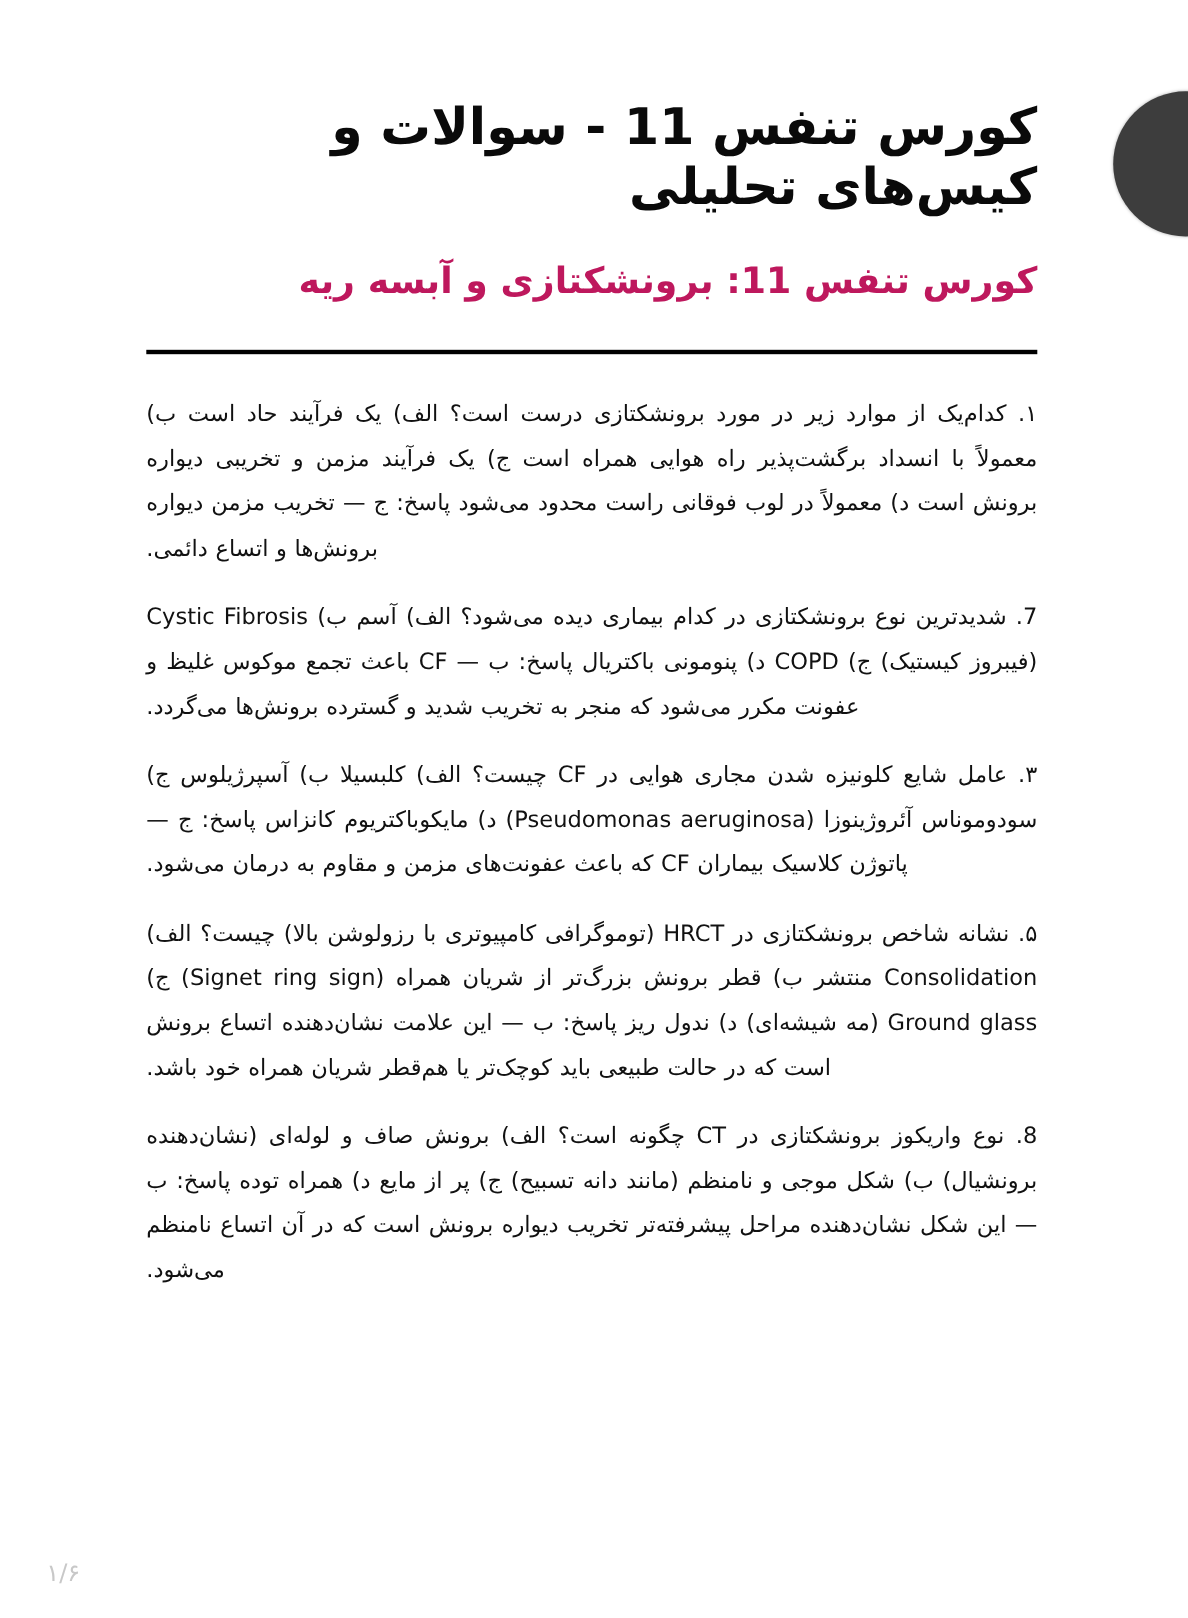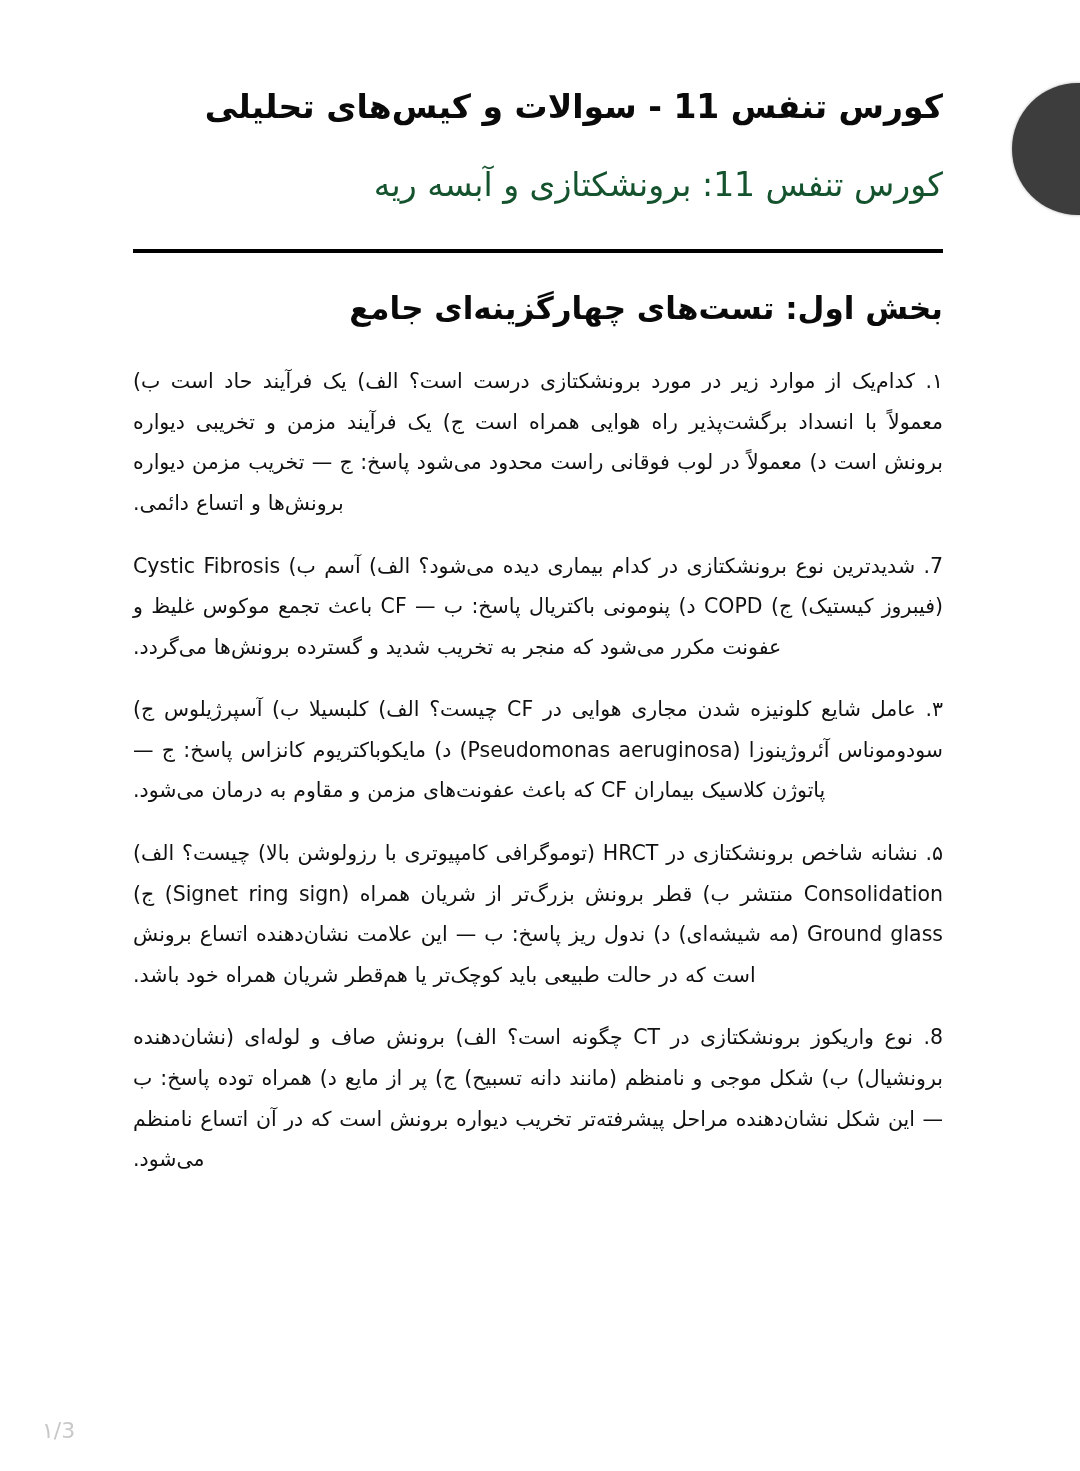--- a/index.html
+++ b/index.html
@@ -36,35 +36,35 @@
     width: 1080px;
     height: 1471px;
     box-sizing: border-box;
     padding: 0 137px 0 133px;
   }
 
   #doc-title {
     margin: 0;
     padding-top: 88px;
     text-align: right;
-    font-size: 33px;
+    font-size: 46px;
     line-height: 1.18;
     font-weight: 700;
     letter-spacing: 0px;
     color: #0a0a0a;
   }
 
   #doc-subtitle {
     margin: 0;
     padding-top: 38px;
     text-align: right;
     font-size: 33px;
     line-height: 1.2;
-    font-weight: 400;
-    color: #14532d;
+    font-weight: 700;
+    color: #be185d;
   }
 
   #title-rule {
     margin: 44px 0 0 0;
     height: 4px;
     background: #000000;
     width: 100%;
   }
 
   #section-heading {
@@ -110,25 +110,24 @@
 <div id="deco-circle"></div>
 
 <div id="page">
 
   <h1 id="doc-title">کورس تنفس 11 - سوالات و کیس‌های تحلیلی</h1>
 
   <h2 id="doc-subtitle">کورس تنفس 11: برونشکتازی و آبسه ریه</h2>
 
   <div id="title-rule"></div>
 
-  <h3 id="section-heading">بخش اول: تست‌های چهارگزینه‌ای جامع</h3>
 
   <ol id="questions">
     <li class="question">۱. کدام‌یک از موارد زیر در مورد برونشکتازی درست است؟ الف) یک فرآیند حاد است ب) معمولاً با انسداد برگشت‌پذیر راه هوایی همراه است ج) یک فرآیند مزمن و تخریبی دیواره برونش است د) معمولاً در لوب فوقانی راست محدود می‌شود    پاسخ: ج — تخریب مزمن دیواره برونش‌ها و اتساع دائمی.</li>
     <li class="question">7. شدیدترین نوع برونشکتازی در کدام بیماری دیده می‌شود؟ الف) آسم ب) Cystic Fibrosis (فیبروز کیستیک) ج) COPD د) پنومونی باکتریال    پاسخ: ب — CF باعث تجمع موکوس غلیظ و عفونت مکرر می‌شود که منجر به تخریب شدید و گسترده برونش‌ها می‌گردد.</li>
     <li class="question">۳. عامل شایع کلونیزه شدن مجاری هوایی در CF چیست؟ الف) کلبسیلا ب) آسپرژیلوس ج) سودوموناس آئروژینوزا (Pseudomonas aeruginosa) د) مایکوباکتریوم کانزاس    پاسخ: ج — پاتوژن کلاسیک بیماران CF که باعث عفونت‌های مزمن و مقاوم به درمان می‌شود.</li>
     <li class="question">۵. نشانه شاخص برونشکتازی در HRCT (توموگرافی کامپیوتری با رزولوشن بالا) چیست؟ الف) Consolidation منتشر ب) قطر برونش بزرگ‌تر از شریان همراه (Signet ring sign) ج) Ground glass (مه شیشه‌ای) د) ندول ریز    پاسخ: ب — این علامت نشان‌دهنده اتساع برونش است که در حالت طبیعی باید کوچک‌تر یا هم‌قطر شریان همراه خود باشد.</li>
     <li class="question">8. نوع واریکوز برونشکتازی در CT چگونه است؟ الف) برونش صاف و لوله‌ای (نشان‌دهنده برونشیال) ب) شکل موجی و نامنظم (مانند دانه تسبیح) ج) پر از مایع د) همراه توده    پاسخ: ب — این شکل نشان‌دهنده مراحل پیشرفته‌تر تخریب دیواره برونش است که در آن اتساع نامنظم می‌شود.</li>
   </ol>
 
 </div>
 
-<div id="page-number">۱/3</div>
+<div id="page-number">۱/۶</div>
 
 </body></html>

